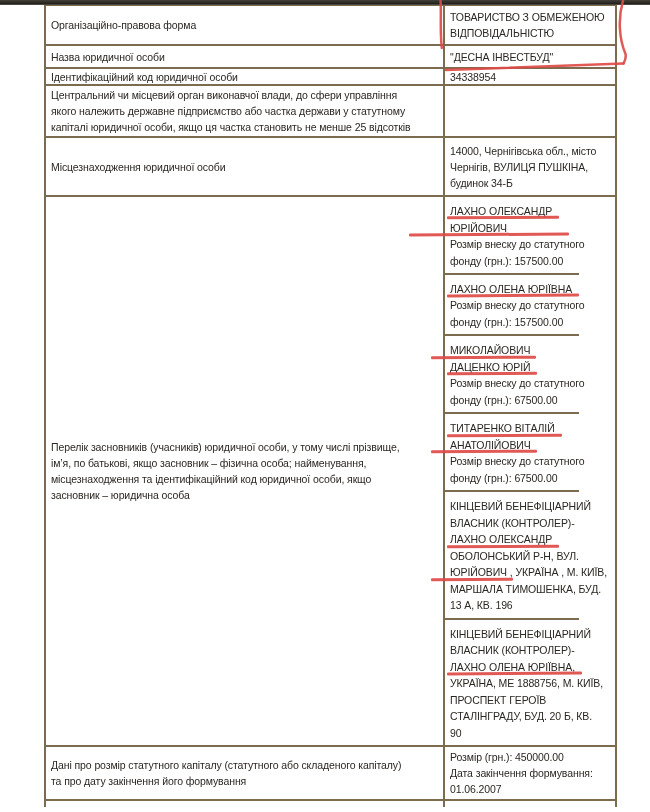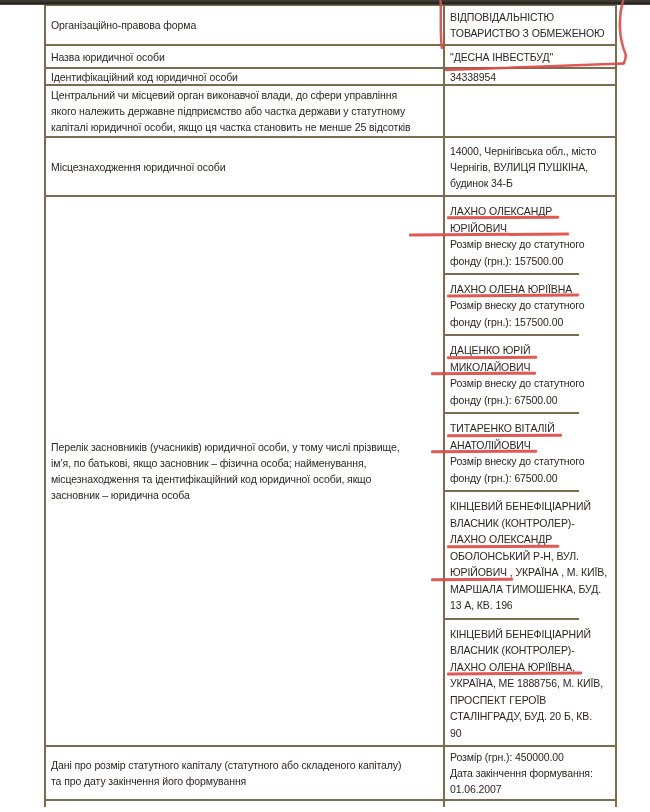--- a/index.html
+++ b/index.html
@@ -47,22 +47,22 @@
 
   <div id="top-band"></div>
 
   <div id="doc-table">
 
     <div class="row r1">
       <div class="cell label">
           <div class="ln">Організаційно-правова форма</div>
         </div>
       <div class="cell value">
+          <div class="ln">ТОВАРИСТВО З ОБМЕЖЕНОЮ</div>
           <div class="ln">ВІДПОВІДАЛЬНІСТЮ</div>
-          <div class="ln">ТОВАРИСТВО З ОБМЕЖЕНОЮ</div>
         </div>
     </div>
 
     <div class="row r2">
       <div class="cell label">
           <div class="ln">Назва юридичної особи</div>
         </div>
       <div class="cell value">
           <div class="ln">"ДЕСНА ІНВЕСТБУД"</div>
         </div>
@@ -112,22 +112,22 @@
             <div class="ln">фонду (грн.): 157500.00</div>
           </div>
           <div class="fsep"></div>
           <div class="fentry">
             <div class="ln"><span class="ured w0">ЛАХНО ОЛЕНА ЮРІЇВНА</span></div>
             <div class="ln">Розмір внеску до статутного</div>
             <div class="ln">фонду (грн.): 157500.00</div>
           </div>
           <div class="fsep"></div>
           <div class="fentry">
+            <div class="ln"><span class="ured w2">МИКОЛАЙОВИЧ</span></div>
             <div class="ln"><span class="ured w0">ДАЦЕНКО ЮРІЙ</span></div>
-            <div class="ln"><span class="ured w2">МИКОЛАЙОВИЧ</span></div>
             <div class="ln">Розмір внеску до статутного</div>
             <div class="ln">фонду (грн.): 67500.00</div>
           </div>
           <div class="fsep"></div>
           <div class="fentry">
             <div class="ln"><span class="ured w0">ТИТАРЕНКО ВІТАЛІЙ</span></div>
             <div class="ln"><span class="ured w2">АНАТОЛІЙОВИЧ</span></div>
             <div class="ln">Розмір внеску до статутного</div>
             <div class="ln">фонду (грн.): 67500.00</div>
           </div>

